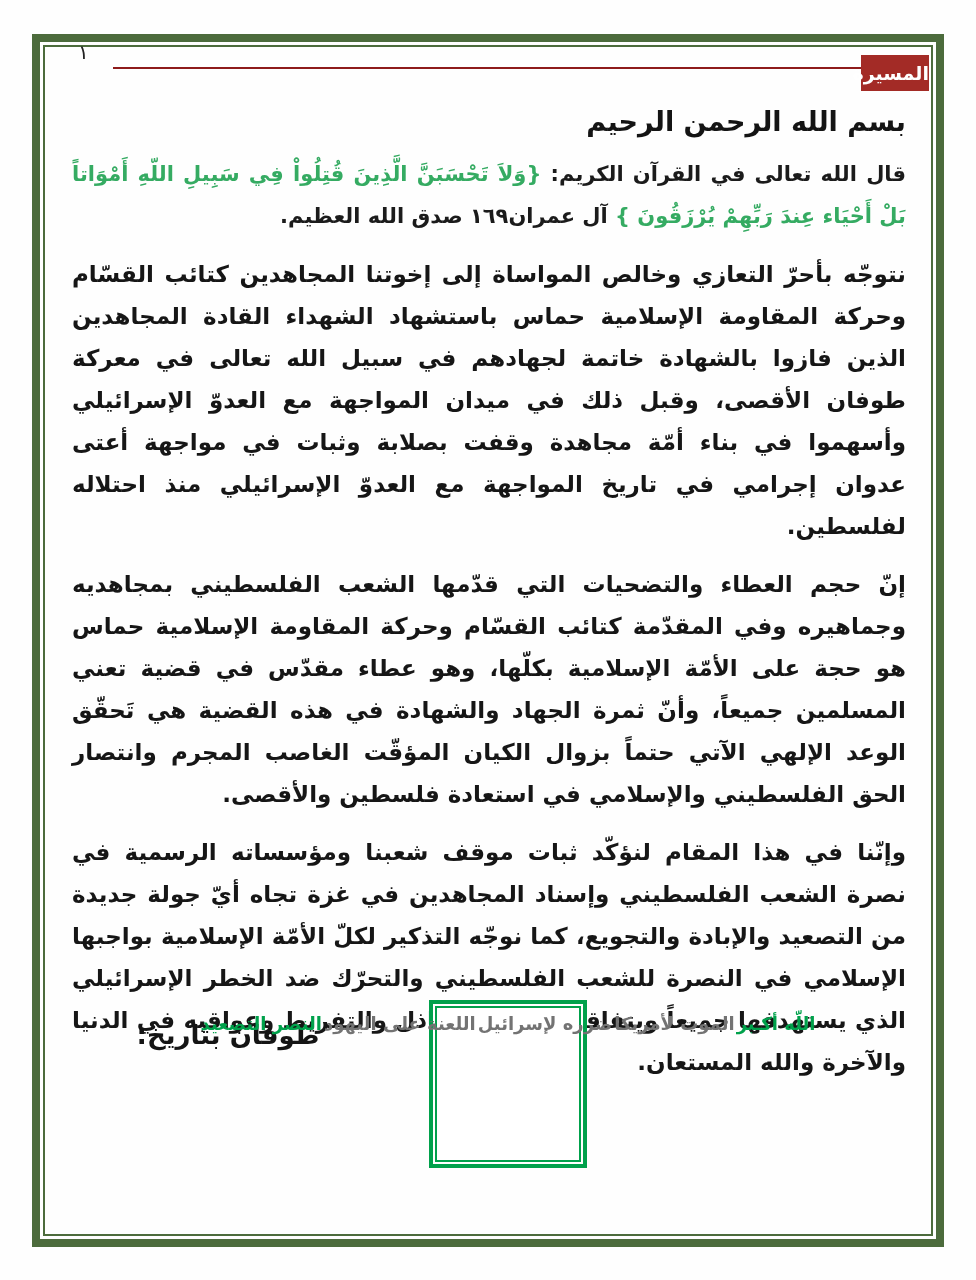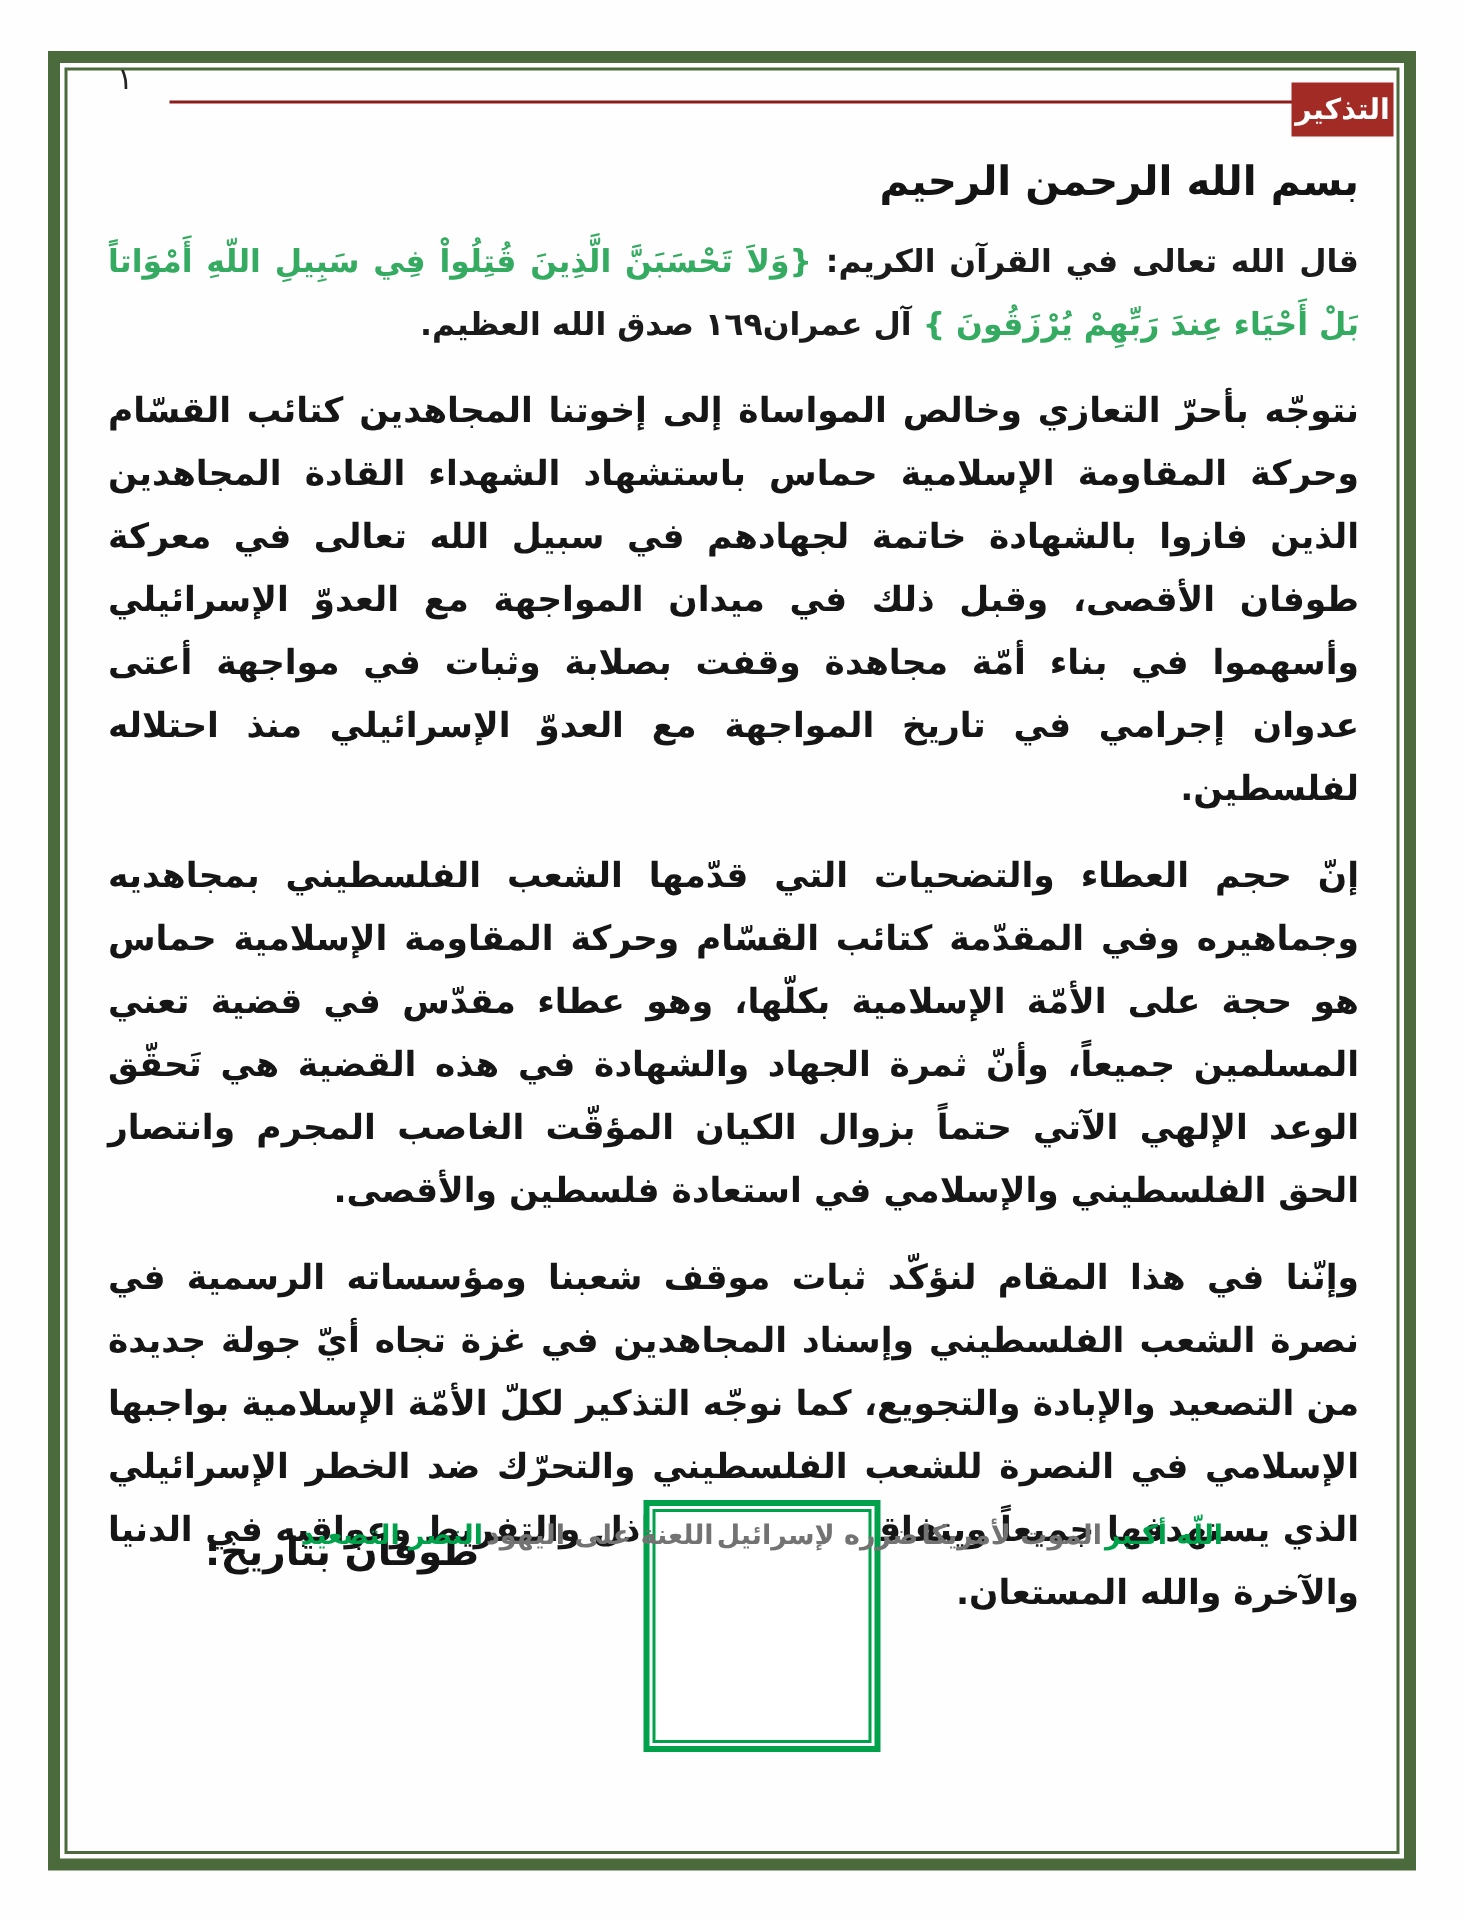--- a/index.html
+++ b/index.html
@@ -111,21 +111,21 @@
 <body>
 
 <div class="screen">
 
   <div class="frame">
     <div class="frame-inner"></div>
   </div>
 
   <div class="page-number">١</div>
   <div class="header-rule"></div>
-  <div class="logo-box">التذكير</div>
+  <div class="logo-box">المسيرة</div>
 
   <div class="content">
     <div class="basmala">بسم الله الرحمن الرحيم</div>
 
     <p class="quran-block"><span>قال الله تعالى في القرآن الكريم: </span><span class="quran-verse">{وَلاَ تَحْسَبَنَّ الَّذِينَ قُتِلُواْ فِي سَبِيلِ اللّهِ أَمْوَاتاً بَلْ أَحْيَاء عِندَ رَبِّهِمْ يُرْزَقُونَ }</span><span> آل عمران١٦٩ صدق الله العظيم.</span></p>
 
     <p class="body-paragraph">نتوجّه بأحرّ التعازي وخالص المواساة إلى إخوتنا المجاهدين كتائب القسّام وحركة المقاومة الإسلامية حماس باستشهاد الشهداء القادة المجاهدين الذين فازوا بالشهادة خاتمة لجهادهم في سبيل الله تعالى في معركة طوفان الأقصى، وقبل ذلك في ميدان المواجهة مع العدوّ الإسرائيلي وأسهموا في بناء أمّة مجاهدة وقفت بصلابة وثبات في مواجهة أعتى عدوان إجرامي في تاريخ المواجهة مع العدوّ الإسرائيلي منذ احتلاله لفلسطين.</p>
     <p class="body-paragraph">إنّ حجم العطاء والتضحيات التي قدّمها الشعب الفلسطيني بمجاهديه وجماهيره وفي المقدّمة كتائب القسّام وحركة المقاومة الإسلامية حماس هو حجة على الأمّة الإسلامية بكلّها، وهو عطاء مقدّس في قضية تعني المسلمين جميعاً، وأنّ ثمرة الجهاد والشهادة في هذه القضية هي تَحقّق الوعد الإلهي الآتي حتماً بزوال الكيان المؤقّت الغاصب المجرم وانتصار الحق الفلسطيني والإسلامي في استعادة فلسطين والأقصى.</p>
     <p class="body-paragraph">وإنّنا في هذا المقام لنؤكّد ثبات موقف شعبنا ومؤسساته الرسمية في نصرة الشعب الفلسطيني وإسناد المجاهدين في غزة تجاه أيّ جولة جديدة من التصعيد والإبادة والتجويع، كما نوجّه التذكير لكلّ الأمّة الإسلامية بواجبها الإسلامي في النصرة للشعب الفلسطيني والتحرّك ضد الخطر الإسرائيلي الذي يستهدفها جميعاً ويتفاقم ضرره بالتخاذل والتفريط وعواقبه في الدنيا والآخرة والله المستعان.</p>
   </div>

